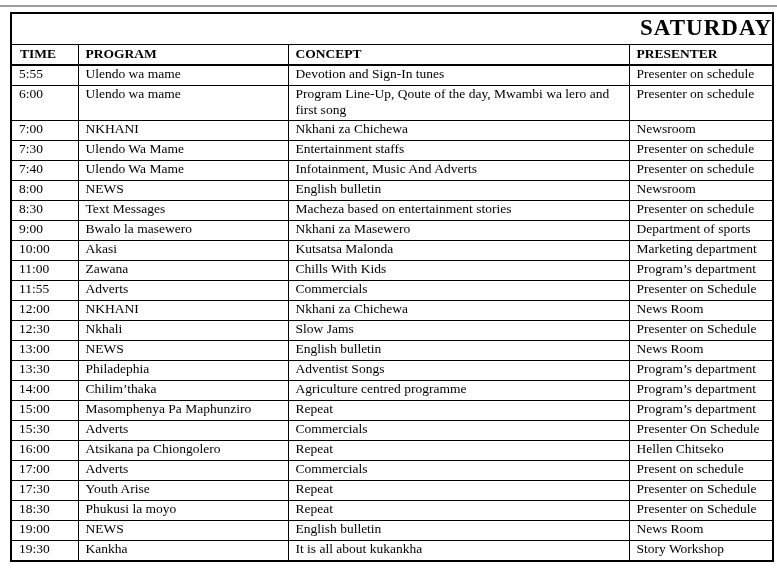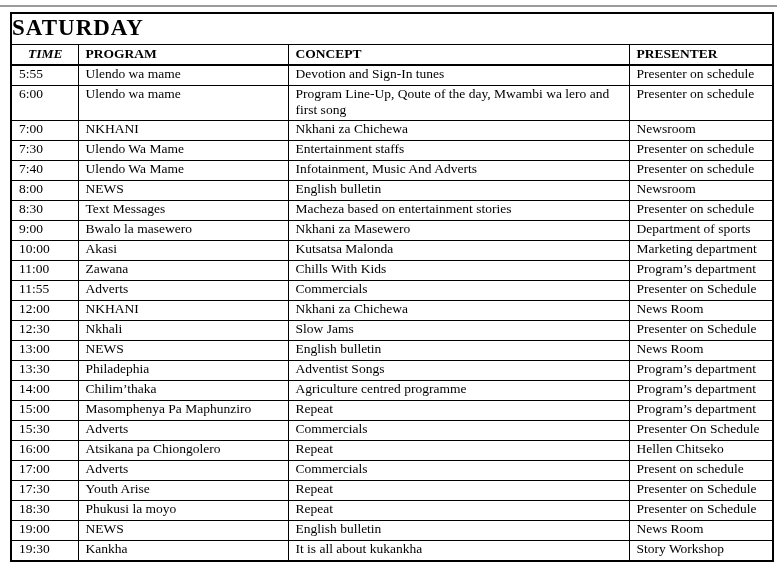--- a/index.html
+++ b/index.html
@@ -35,37 +35,37 @@
     border: 2px solid #000;
   }
   table.schedule th,
   table.schedule td {
     border: 1px solid #000;
     overflow: hidden;
   }
   .title-cell {
     font-size: 23px;
     font-weight: bold;
-    text-align: left;
+    text-align: right;
     letter-spacing: 1px;
     height: 28px;
     padding: 0 0 2px 0;
     vertical-align: middle;
     margin-left: 20px;
   }
   tr.head-row th {
     font-size: 13.5px;
     font-weight: bold;
     text-align: left;
     padding: 1px 4px 2px 7px;
     height: 16px;
     border-bottom: 2px solid #000;
     vertical-align: top;
   }
-  tr.head-row th.col-time { padding-left: 16px; font-style: italic; }
+  tr.head-row th.col-time { padding-left: 8px; }
   td {
     font-size: 13.5px;
     padding: 0 4px 2px 7px;
     height: 17px;
     vertical-align: top;
     line-height: 1.18;
   }
   td.cell-time { }
   td.bold { font-weight: normal; }
 </style>

